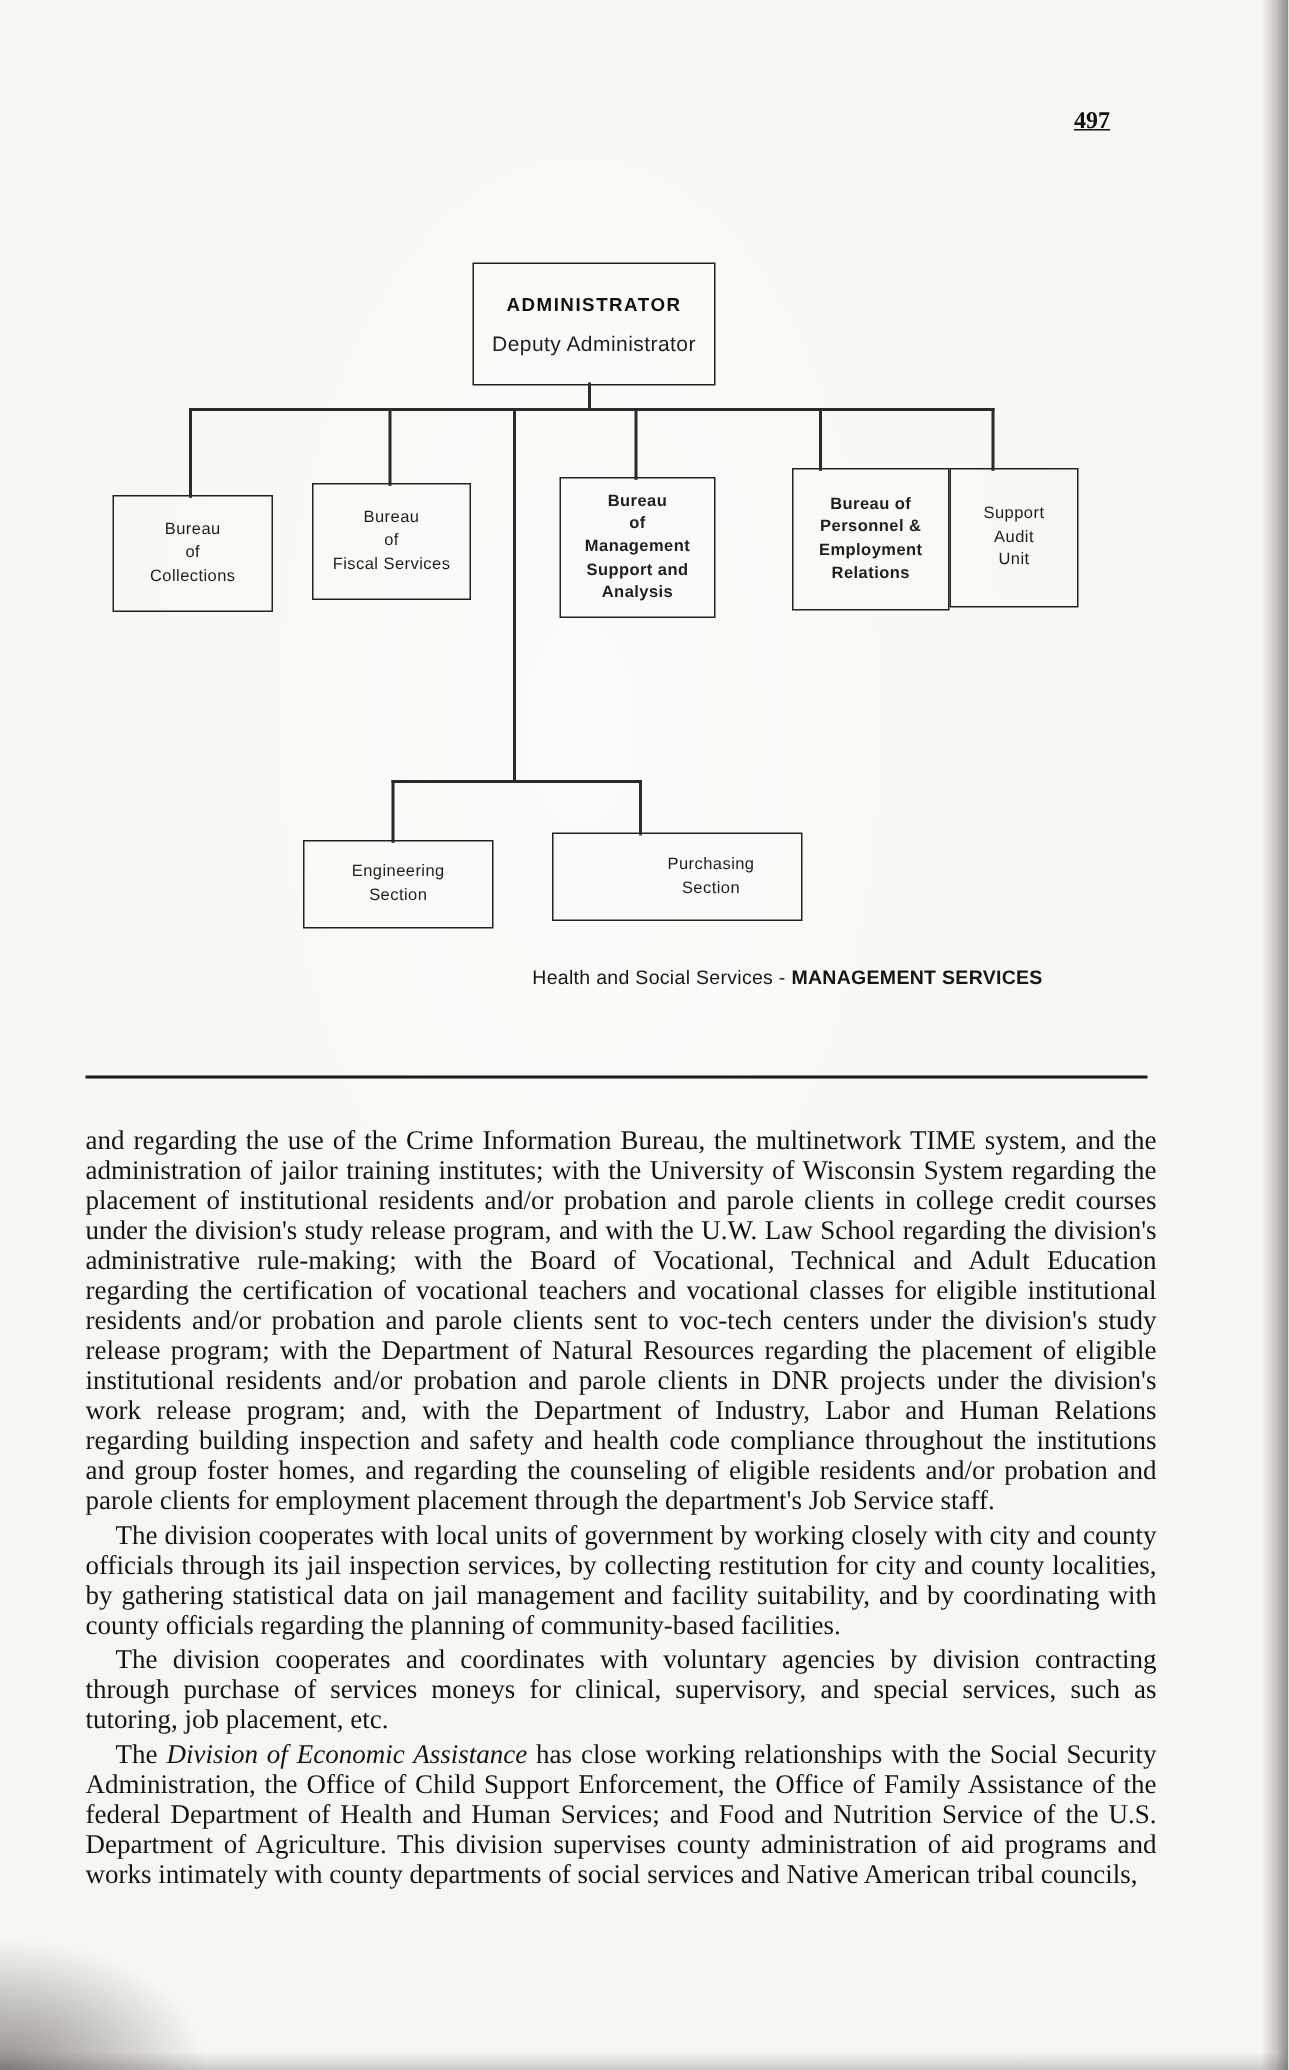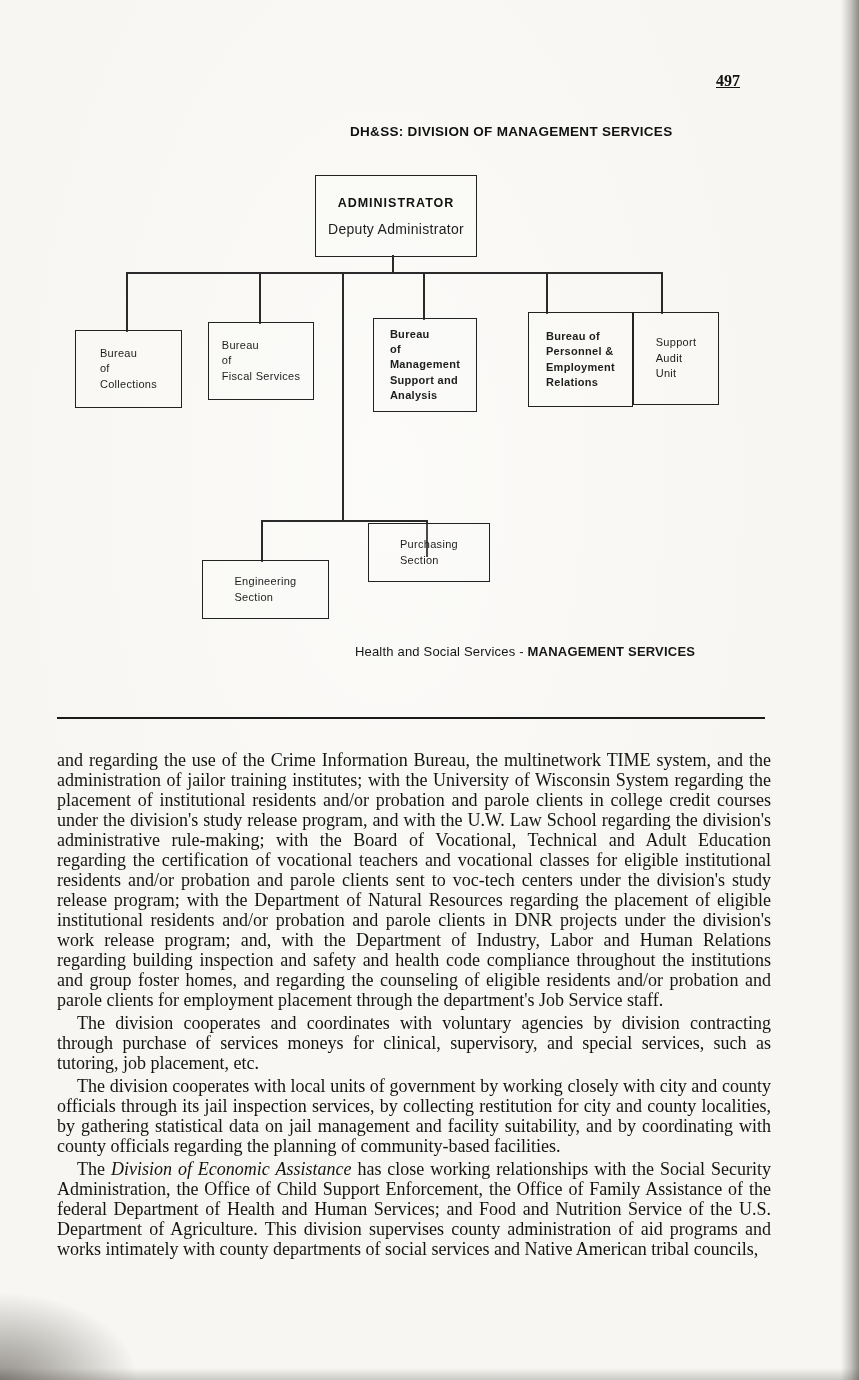--- a/index.html
+++ b/index.html
@@ -35,40 +35,40 @@
   .chart-title {
     position:absolute; top:124px; left:350px; width:390px;
     font-weight:bold; font-size:13.5px; letter-spacing:0.3px; color:#111;
   }
 
   
   .obox {
     position:absolute;
     border:1.5px solid #222;
     display:flex; align-items:center; justify-content:center;
-    text-align:left;
+    text-align:center;
     background:rgba(255,255,255,0.15);
   }
   .obox-label {
     white-space:pre-line;
     font-size:11px; line-height:1.4; letter-spacing:0.3px; color:#1d1d1d;
   }
   .obox-label.bold { font-weight:bold; }
 
   .box-admin { left:315px; top:175px; width:160px; height:80px; flex-direction:column; }
   .admin-title { font-weight:bold; font-size:12.5px; letter-spacing:1px; color:#111; }
   .admin-subtitle { font-size:14px; margin-top:11px; letter-spacing:0.3px; color:#1d1d1d; }
 
   .box-b1 { left:75px;  top:330px; width:105px; height:76px; }
   .box-b2 { left:208px; top:322px; width:104px; height:76px; }
   .box-b3 { left:373px; top:318px; width:102px; height:92px; }
   .box-b4 { left:528px; top:312px; width:103px; height:93px; }
   .box-b5 { left:633px; top:312px; width:84px;  height:91px; }
   .box-s1 { left:202px; top:560px; width:125px; height:57px; }
-  .box-s2 { left:368px; top:523px; width:120px; height:57px; }
+  .box-s2 { left:368px; top:555px; width:120px; height:57px;padding-left:45px; }
 
   
   .line { position:absolute; background:#2a2a2a; }
   .ln-admin-drop { left:392px; top:255px; width:2px;  height:19px; }
   .ln-main-h     { left:126px; top:272px; width:537px; height:2px;  }
   .ln-d1 { left:126px; top:272px; width:2px; height:60px; }
   .ln-d2 { left:259px; top:272px; width:2px; height:52px; }
   .ln-d3 { left:423px; top:272px; width:2px; height:48px; }
   .ln-d4 { left:546px; top:272px; width:2px; height:42px; }
   .ln-d5 { left:661px; top:272px; width:2px; height:42px; }
@@ -119,21 +119,20 @@
     pointer-events:none;
   }
 </style>
 </head>
 <body>
 
 <div class="page">
 
   <div class="page-number">497</div>
 
-  <div class="chart-title">DH&amp;SS: DIVISION OF MANAGEMENT SERVICES</div>
 
   <div>
 
     <div class="obox box-admin">
       <div class="admin-title">ADMINISTRATOR</div>
       <div class="admin-subtitle">Deputy Administrator</div>
     </div>
 
     <div class="line ln-admin-drop"></div>
     <div class="line ln-main-h"></div>
@@ -187,22 +186,22 @@
 
     <div class="chart-caption">
       <span>Health and Social Services - </span><span class="emph">MANAGEMENT SERVICES</span>
     </div>
   </div>
 
   <div class="rule"></div>
 
   <div class="body-text">
     <p>and regarding the use of the Crime Information Bureau, the multinetwork TIME system, and the administration of jailor training institutes; with the University of Wisconsin System regarding the placement of institutional residents and/or probation and parole clients in college credit courses under the division's study release program, and with the U.W. Law School regarding the division's administrative rule-making; with the Board of Vocational, Technical and Adult Education regarding the certification of vocational teachers and vocational classes for eligible institutional residents and/or probation and parole clients sent to voc-tech centers under the division's study release program; with the Department of Natural Resources regarding the placement of eligible institutional residents and/or probation and parole clients in DNR projects under the division's work release program; and, with the Department of Industry, Labor and Human Relations regarding building inspection and safety and health code compliance throughout the institutions and group foster homes, and regarding the counseling of eligible residents and/or probation and parole clients for employment placement through the department's Job Service staff.</p>
+    <p class="indent">The division cooperates with local units of government by working closely with city and county officials through its jail inspection services, by collecting restitution for city and county localities, by gathering statistical data on jail management and facility suitability, and by coordinating with county officials regarding the planning of community-based facilities.</p>
     <p class="indent">The division cooperates and coordinates with voluntary agencies by division contracting through purchase of services moneys for clinical, supervisory, and special services, such as tutoring, job placement, etc.</p>
-    <p class="indent">The division cooperates with local units of government by working closely with city and county officials through its jail inspection services, by collecting restitution for city and county localities, by gathering statistical data on jail management and facility suitability, and by coordinating with county officials regarding the planning of community-based facilities.</p>
     <p class="indent"><span>The </span><span class="ital">Division of Economic Assistance</span><span> has close working relationships with the Social Security Administration, the Office of Child Support Enforcement, the Office of Family Assistance of the federal Department of Health and Human Services; and Food and Nutrition Service of the U.S. Department of Agriculture. This division supervises county administration of aid programs and works intimately with county departments of social services and Native American tribal councils,</span></p>
   </div>
 
   <div class="scan-edge-right"></div>
   <div class="scan-edge-bottom"></div>
   <div class="scan-corner-bl"></div>
 
 </div>
 
 </body></html>

